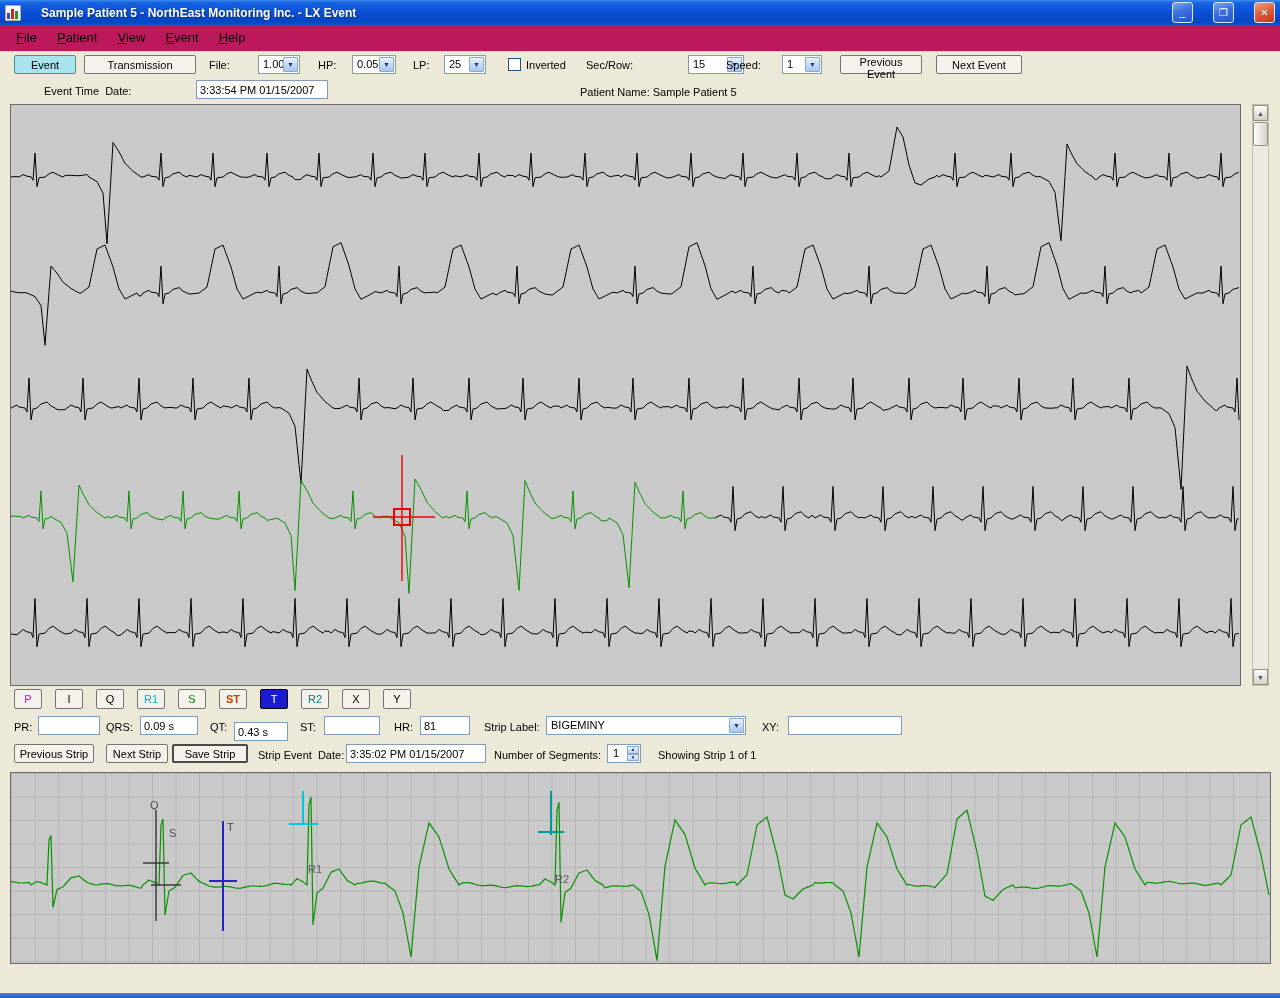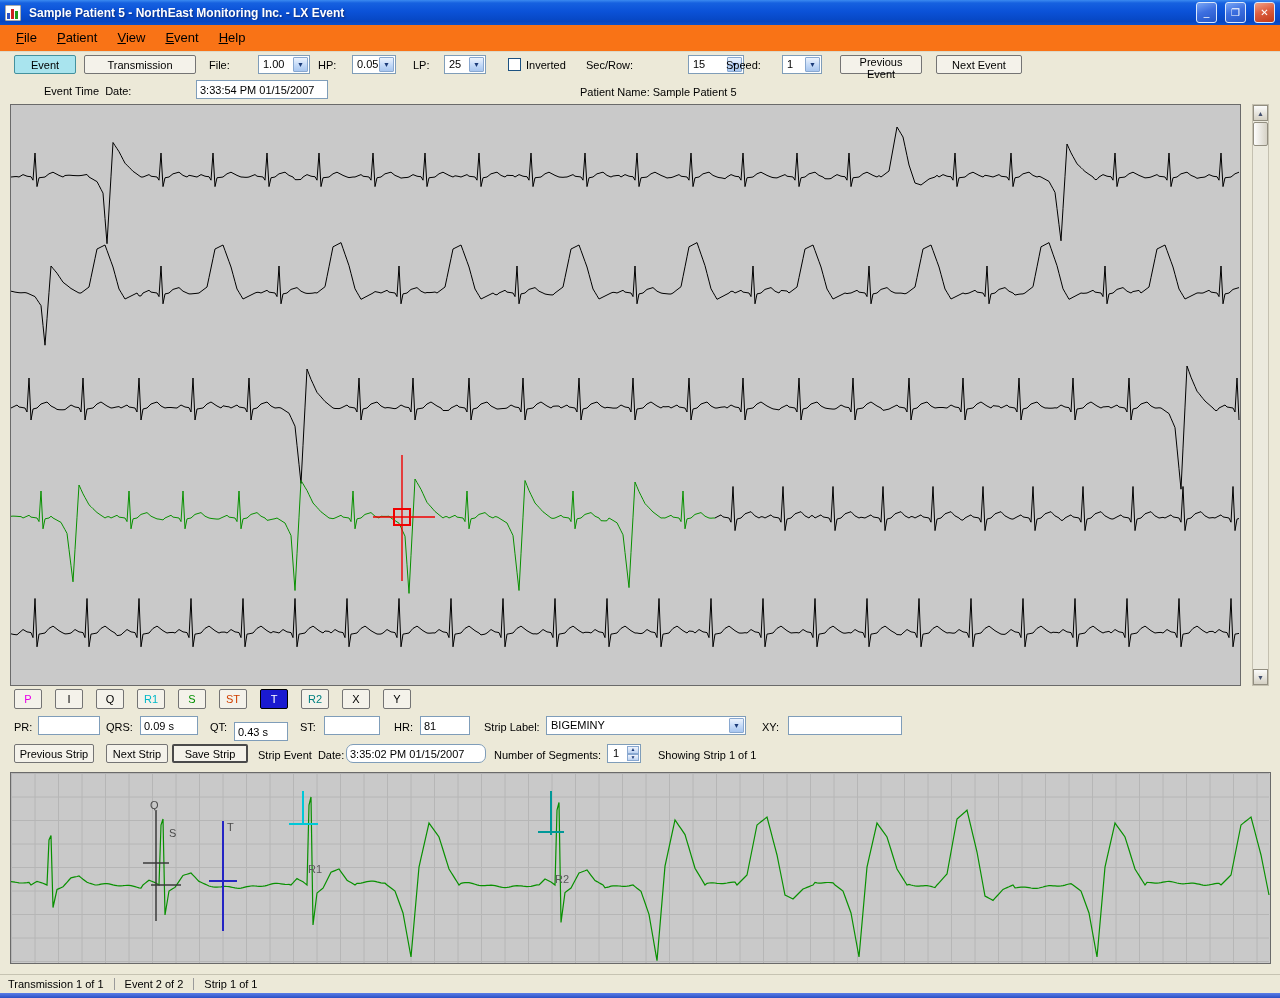--- a/index.html
+++ b/index.html
@@ -1,27 +1,27 @@
 <!DOCTYPE html>
 <html><head>
 <meta charset="utf-8">
 <style>
   *{box-sizing:border-box;margin:0;padding:0}
   html,body{background:#ECE9D8}
   .app{position:relative;width:1280px;height:998px;background:#ECE9D8;font-family:"Liberation Sans",sans-serif;overflow:hidden}
   
   .titlebar{position:absolute;left:0;top:0;width:100%;height:25px;
     background:linear-gradient(180deg,#3b8af0 0%,#1661e0 12%,#0b52d8 45%,#0646c2 86%,#0a50cc 100%);
-    display:flex;align-items:center;padding:0 5px;gap:8px}
+    display:flex;align-items:center;padding:0 5px;gap:20px}
   .title-text{color:#fff;font-size:12px;font-weight:bold;text-shadow:1px 1px 2px #0a2a7a;flex:1;white-space:nowrap;overflow:hidden}
   .win-btn{width:21px;height:21px;border:1px solid #dce9fb;border-radius:3px;color:#fff;font-size:10px;line-height:18px;text-align:center;font-family:inherit;cursor:default}
   .win-btn.minb,.win-btn.maxb{background:linear-gradient(160deg,#7aa7f5 0%,#3d6fe0 45%,#2356c8 100%)}
   .win-btn.closeb{background:linear-gradient(160deg,#f0a088 0%,#dd5f40 45%,#c23a18 100%)}
   
-  .menubar{position:absolute;left:0;top:25px;width:100%;height:27px;background:#f97316;border-bottom:1px solid #ddd9c8;display:flex;padding-left:6px}
+  .menubar{position:absolute;left:0;top:25px;width:100%;height:27px;background:#be185d;border-bottom:1px solid #ddd9c8;display:flex;padding-left:6px}
   .menu-item{padding:5px 10px 0 10px;font-size:13px;cursor:default}
   .menu-item::first-letter{text-decoration:underline}
   
   .lbl{position:absolute;font-size:11px;line-height:17px;white-space:pre;color:#000}
   .btn{position:absolute;height:19px;background:#f4f2ea;border:1px solid #747474;border-radius:2px;font-size:11px;font-family:inherit;text-align:center;padding:0 4px;cursor:default}
   .btn.accent{background:#a9e4ee;border-color:#44919e}
   .btn.default-btn{border:2px solid #4a4a4a}
   .field{position:absolute;height:19px;background:#fff;border:1px solid #7F9DB9;font-size:11px;font-family:inherit;padding:1px 3px}
   .combo{position:absolute;height:19px;background:#fff;border:1px solid #7F9DB9;font-size:11px;padding:2px 18px 0 4px;cursor:default}
   .combo .caret{position:absolute;right:1px;top:1px;bottom:1px;width:15px;
@@ -71,21 +71,21 @@
     <div class="menu-item">Patient</div>
     <div class="menu-item">View</div>
     <div class="menu-item">Event</div>
     <div class="menu-item">Help</div>
   </div>
 
   <button class="btn accent" style="left:14px;top:55px;width:62px">Event</button>
   <button class="btn" style="left:84px;top:55px;width:112px">Transmission</button>
 
   <span class="lbl" style="left:209px;top:57px">File:</span>
-  <div class="combo" style="left:258px;top:55px;width:52px">
+  <div class="combo" style="left:258px;top:55px;width:42px">
     <span>1.00</span>
     <span class="caret">▼</span>
   </div>
 
   <span class="lbl" style="left:318px;top:57px">HP:</span>
   <div class="combo" style="left:352px;top:55px;width:44px">
     <span>0.05</span>
     <span class="caret">▼</span>
   </div>
 
@@ -138,21 +138,21 @@
     <div class="sb-thumb"></div>
     <button class="sb-btn" style="bottom:0">▼</button>
   </div>
 
   <div class="mbtn-row">
       <button class="mbtn" style="color: rgb(232, 0, 232);">P</button>
       <button class="mbtn" style="color: rgb(0, 0, 0);">I</button>
       <button class="mbtn" style="color: rgb(0, 0, 0);">Q</button>
       <button class="mbtn" style="color: rgb(0, 184, 200);">R1</button>
       <button class="mbtn" style="color: rgb(0, 144, 0);">S</button>
-      <button class="mbtn" style="color: rgb(208, 64, 0);">ST</button>
+      <button class="mbtn" style="color: rgb(208, 64, 0); font-weight: bold;">ST</button>
       <button class="mbtn selected" style="color: rgb(255, 255, 255); background: rgb(26, 26, 208);">T</button>
       <button class="mbtn" style="color: rgb(0, 128, 128);">R2</button>
       <button class="mbtn" style="color: rgb(0, 0, 0);">X</button>
       <button class="mbtn" style="color: rgb(0, 0, 0);">Y</button>
     </div>
 
   <span class="lbl" style="left:14px;top:719px">PR:</span>
   <input class="field" style="left: 38px; top: 716px; width: 62px;" value="">
 
   <span class="lbl" style="left:106px;top:719px">QRS:</span>
@@ -174,21 +174,21 @@
   </div>
 
   <span class="lbl" style="left:762px;top:719px">XY:</span>
   <input class="field" style="left: 788px; top: 716px; width: 114px;" value="">
 
   <button class="btn" style="left:14px;top:744px;width:80px">Previous Strip</button>
   <button class="btn" style="left:106px;top:744px;width:62px">Next Strip</button>
   <button class="btn default-btn" style="left:172px;top:744px;width:76px">Save Strip</button>
 
   <span class="lbl" style="left:258px;top:747px">Strip Event  Date:</span>
-  <input class="field" style="left: 346px; top: 744px; width: 140px; border-radius: 7px;" value="3:35:02 PM 01/15/2007">
+  <input class="field" style="left: 346px; top: 744px; width: 140px;" value="3:35:02 PM 01/15/2007">
 
   <span class="lbl" style="left:494px;top:747px">Number of Segments:</span>
   <div class="spinner">
     <span>1</span>
     <span class="spin-btns">
       <button class="spin-btn">▲</button>
       <button class="spin-btn">▼</button>
     </span>
   </div>
   <span class="lbl" style="left:658px;top:747px">Showing Strip 1 of 1</span>
@@ -281,22 +281,15 @@
           <text x="297" y="100" fill="#5a5a5a" font-size="11" font-family="Liberation Sans, sans-serif">R1</text>
         </g>
         <g>
           <line x1="540" y1="18" x2="540" y2="62" stroke="#009898" stroke-width="2"></line>
           <line x1="527" y1="59" x2="553" y2="59" stroke="#009898" stroke-width="2"></line>
           <text x="544" y="110" fill="#5a5a5a" font-size="11" font-family="Liberation Sans, sans-serif">R2</text>
         </g>
       </svg>
   </div>
 
-  <div class="statusbar">
-      <span>Transmission 1 of 1</span>
-      <div class="status-sep"></div>
-      <span>Event 2 of 2</span>
-      <div class="status-sep"></div>
-      <span>Strip 1 of 1</span>
-    </div>
   <div class="bottom-edge"></div>
 
 </div>
 
 </body></html>

